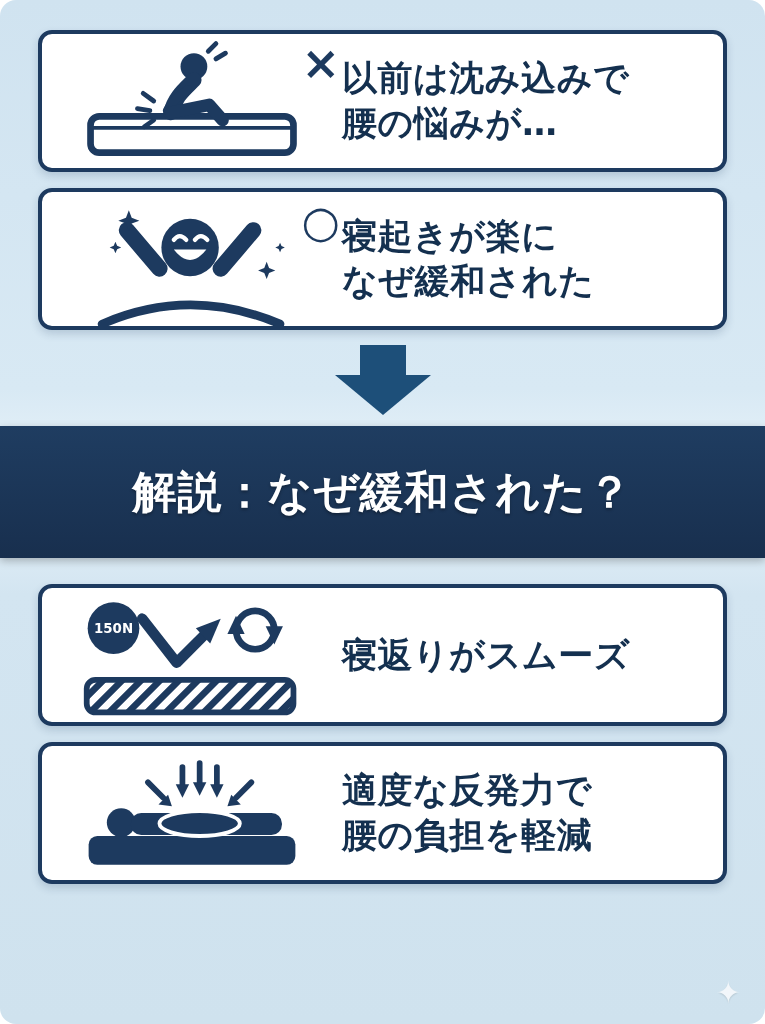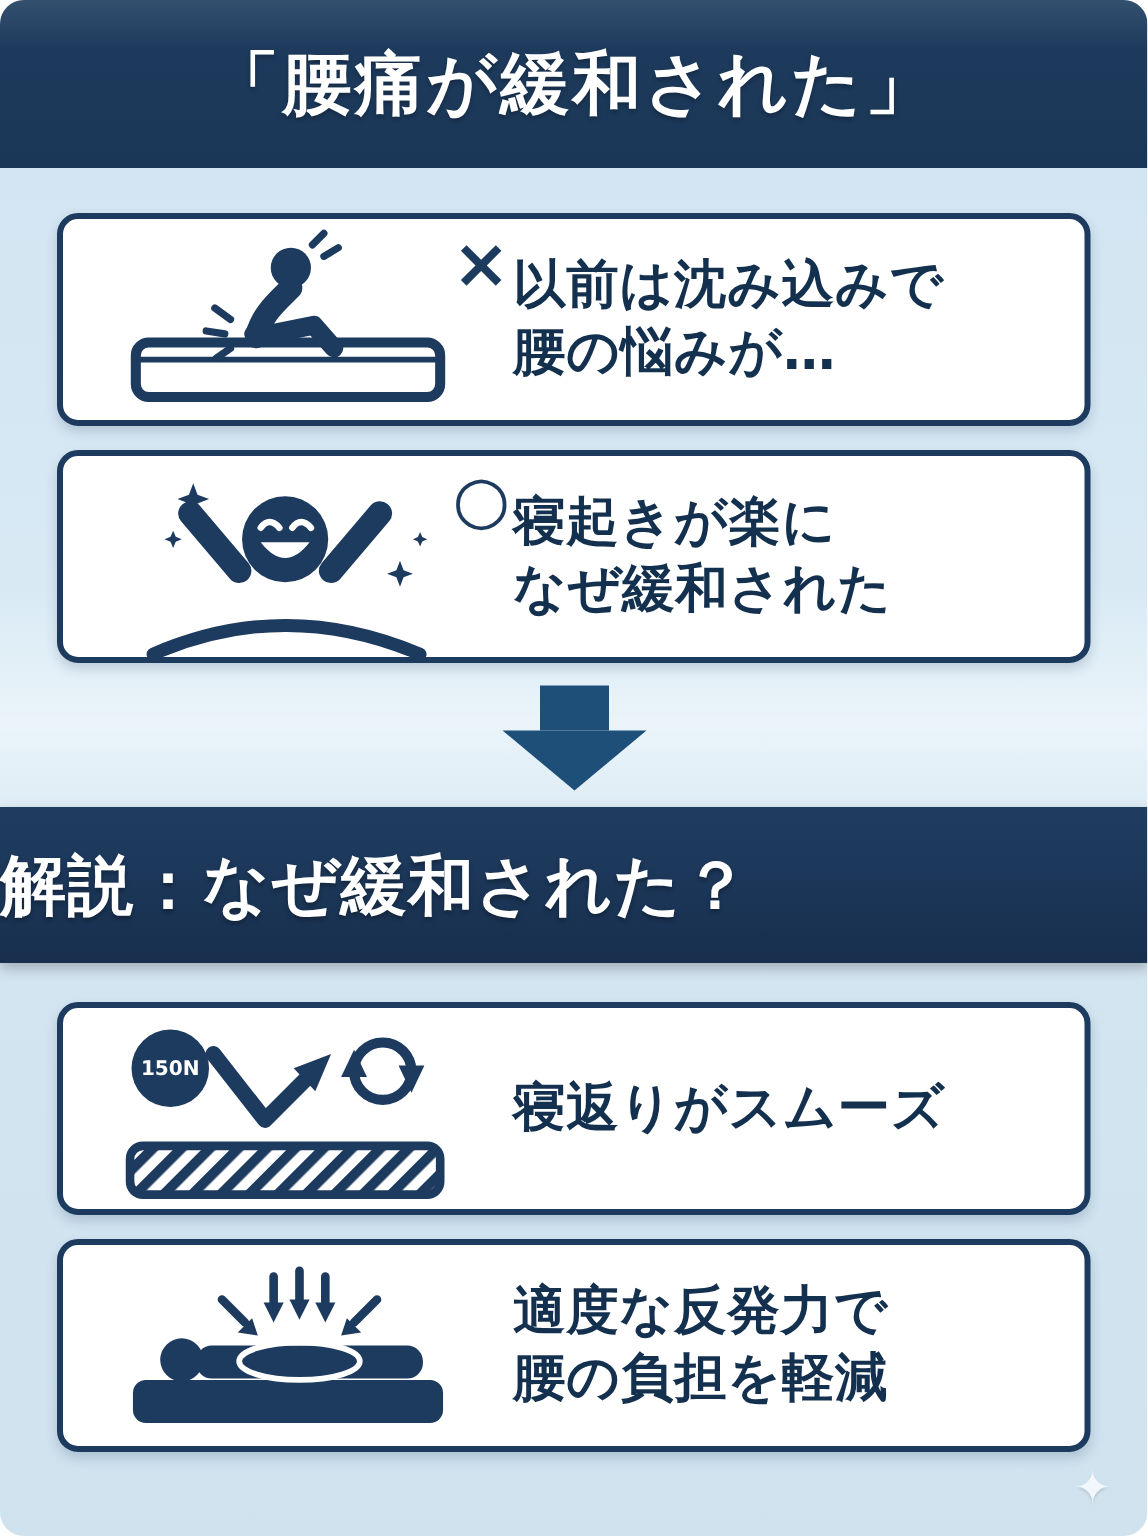--- a/index.html
+++ b/index.html
@@ -61,45 +61,42 @@
   }
   .big-arrow .shaft{width:46px;height:30px;background:#1d4f79;}
   .big-arrow .head{
     width:0;height:0;
     border-left:48px solid transparent;
     border-right:48px solid transparent;
     border-top:40px solid #1d4f79;
   }
   
   .section-band{
-    height:104px;
+    height:132px;
     background:linear-gradient(180deg,#1f3d61 0%,#182f4e 100%);
-    display:flex;align-items:center;
+    display:flex;align-items:center;justify-content:center;
     box-shadow:0 3px 8px rgba(0,0,0,.25);
   }
   .section-title{
     color:#ffffff;font-size:44px;font-weight:800;letter-spacing:1px;
     text-shadow:0 2px 3px rgba(0,0,0,.3);
   }
   .spacer-md{height:26px;}
   
   .sparkle{
     position:absolute;right:24px;bottom:14px;
     color:#f4f8fb;font-size:30px;opacity:.95;
     text-shadow:0 1px 2px rgba(0,0,0,.15);
   }
 </style>
 </head>
 <body>
 
 <div class="page">
 
-  <div class="header">
-    <div class="header-title">「腰痛が緩和された」</div>
-  </div>
 
   <div class="spacer-sm"></div>
 
   <div class="card">
     <div class="card-icon">
       <svg viewBox="0 0 240 140">
         <rect x="14" y="86" width="212" height="38" rx="9" fill="#ffffff" stroke="#1d3a5f" stroke-width="7"></rect>
         <line x1="14" y1="98" x2="226" y2="98" stroke="#1d3a5f" stroke-width="4"></line>
         <circle cx="122" cy="34" r="14" fill="#1d3a5f"></circle>
         <path d="M122 48 C112 58 102 66 98 82" fill="none" stroke="#1d3a5f" stroke-width="16" stroke-linecap="round"></path>

